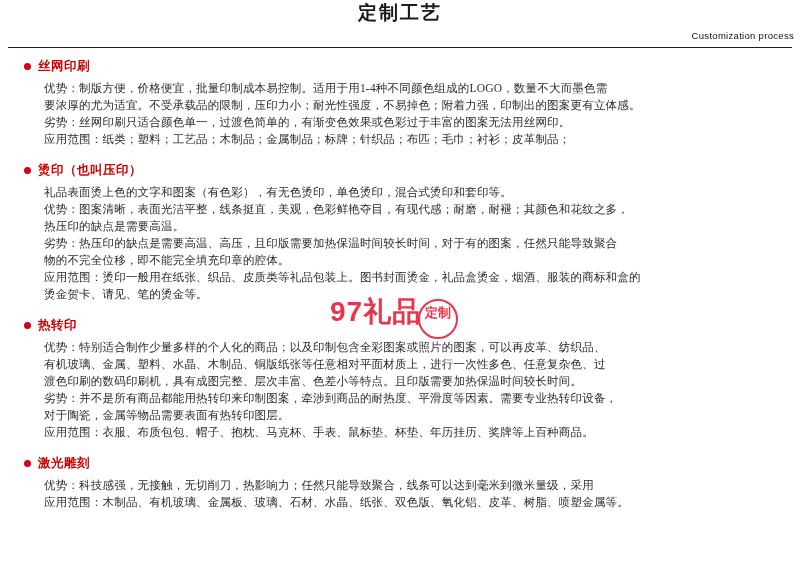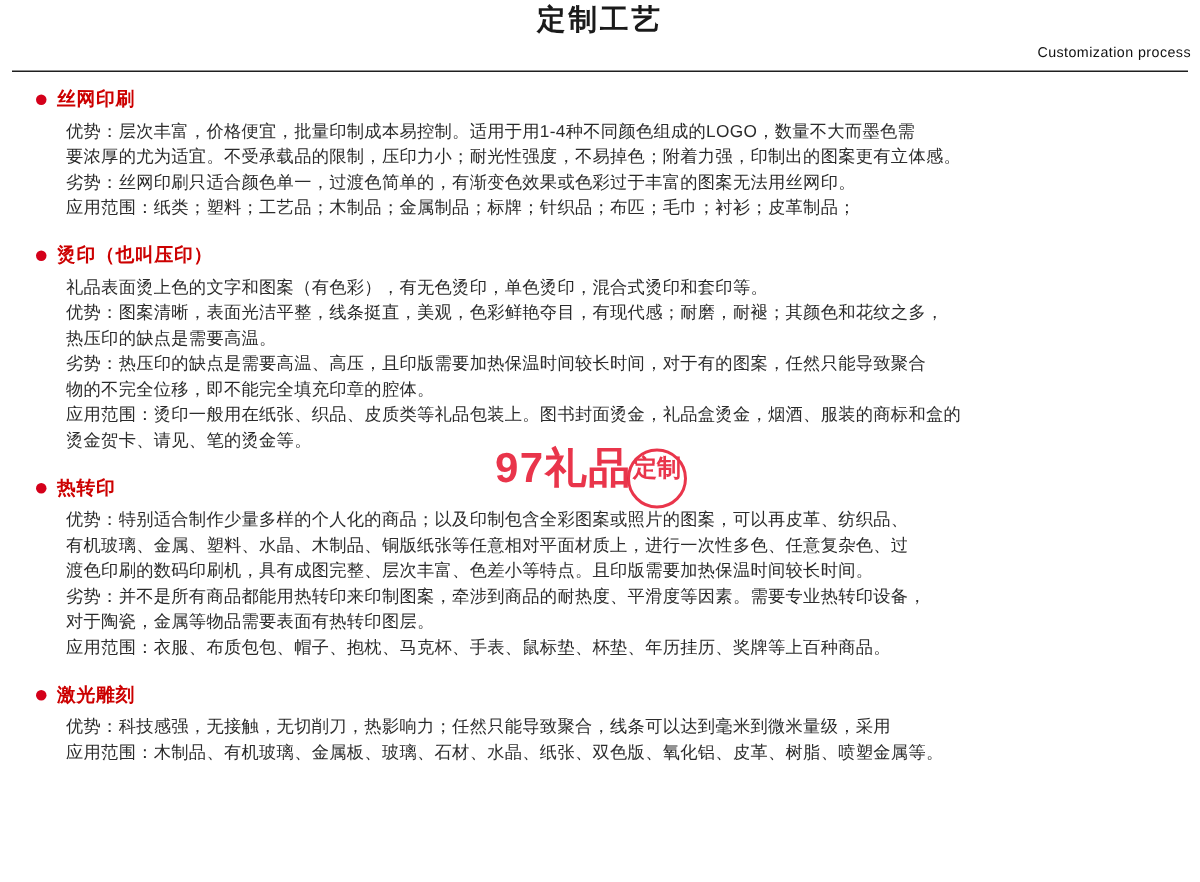--- a/index.html
+++ b/index.html
@@ -38,20 +38,21 @@
     font-weight: normal;
     color: #111111;
     letter-spacing: 0.3px;
   }
   .rule {
     margin: 6px 8px 0 8px;
     border-top: 1px solid #1f1f1f;
   }
   .content {
     padding: 10px 24px 0 24px;
+    font-family: Liberation Serif, serif;
   }
   .section {
     margin-bottom: 14px;
   }
   .section-head {
     display: flex;
     align-items: center;
     gap: 7px;
     margin-bottom: 5px;
   }
@@ -97,21 +98,21 @@
   }
   .watermark .wm-seal {
     position: absolute;
     left: 88px;
     top: 2px;
     width: 40px;
     height: 40px;
     border: 2px solid #e8243c;
     border-radius: 50%;
     color: #e8243c;
-    font-size: 16px;
+    font-size: 13px;
     font-weight: bold;
     line-height: 14px;
     text-align: center;
     padding-top: 5px;
     box-sizing: border-box;
     opacity: 0.92;
   }
 </style>
 </head>
 <body>
@@ -126,21 +127,21 @@
   <div class="rule"></div>
 
   <div class="content">
 
     <div class="section">
       <div class="section-head">
         <span class="bullet"></span>
         <span class="section-title">丝网印刷</span>
       </div>
       <div class="lines">
-        <div class="line">优势：层次丰富，价格便宜，批量印制成本易控制。适用于用1-4种不同颜色组成的LOGO，数量不大而墨色需</div>
+        <div class="line">优势：制版方便，价格便宜，批量印制成本易控制。适用于用1-4种不同颜色组成的LOGO，数量不大而墨色需</div>
         <div class="line">要浓厚的尤为适宜。不受承载品的限制，压印力小；耐光性强度，不易掉色；附着力强，印制出的图案更有立体感。</div>
         <div class="line">劣势：丝网印刷只适合颜色单一，过渡色简单的，有渐变色效果或色彩过于丰富的图案无法用丝网印。</div>
         <div class="line">应用范围：纸类；塑料；工艺品；木制品；金属制品；标牌；针织品；布匹；毛巾；衬衫；皮革制品；</div>
       </div>
     </div>
 
     <div class="section">
       <div class="section-head">
         <span class="bullet"></span>
         <span class="section-title">烫印（也叫压印）</span>

